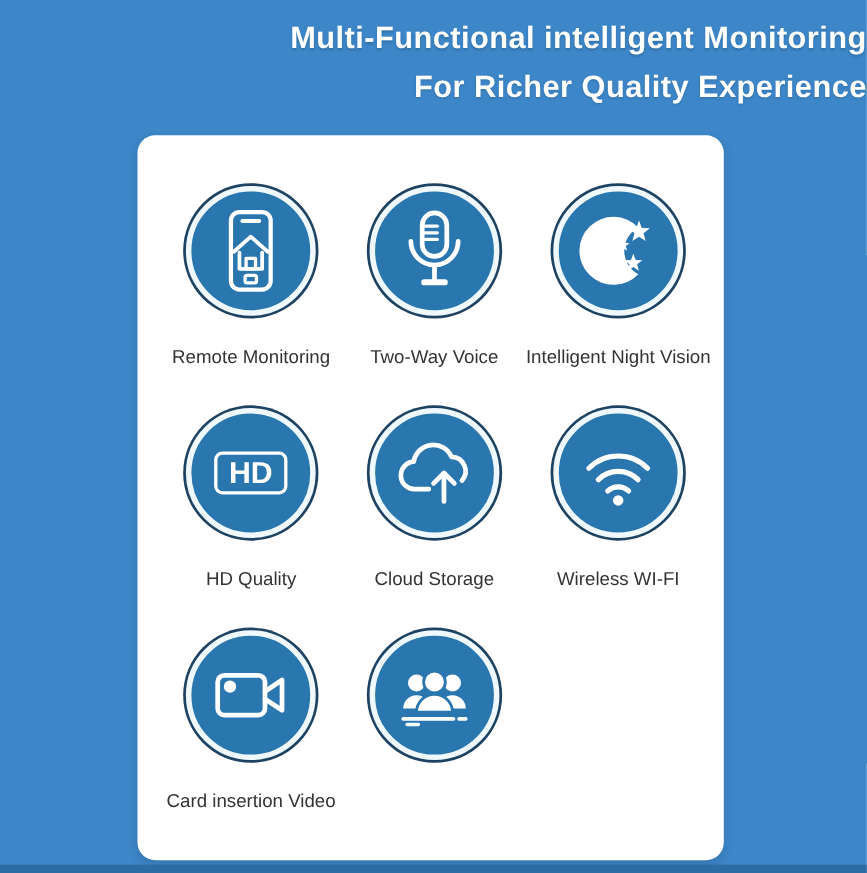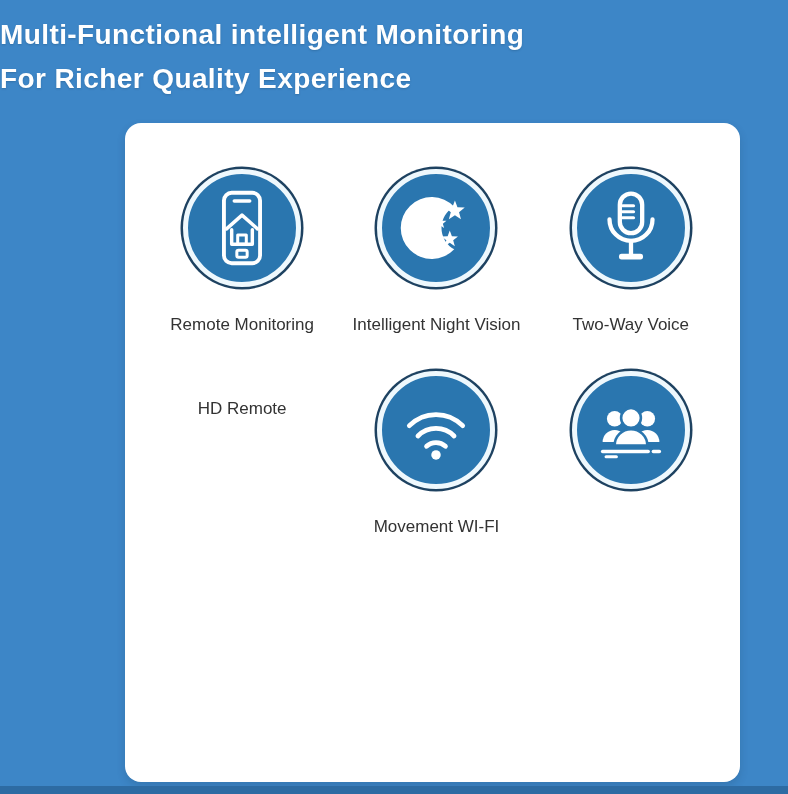--- a/index.html
+++ b/index.html
@@ -3,35 +3,35 @@
 <meta charset="utf-8">
 <style>
   html,body{margin:0;padding:0;}
   body{
     width:788px;height:794px;
     background:#3d86c7;
     font-family:"Liberation Sans","DejaVu Sans",sans-serif;
     position:relative;overflow:hidden;
   }
   .header{
-    text-align:left;
+    text-align:right;
     padding-top:13px;
   }
   .title-line{
     color:#ffffff;
     font-size:28px;
     font-weight:bold;
     line-height:44px;
     letter-spacing:0.4px;
     text-shadow:0 1px 2px rgba(20,50,80,0.25);
   }
   .card{
     position:absolute;
     left:125px;top:123px;
-    width:615px;height:659px;
+    width:533px;height:659px;
     background:#ffffff;
     border-radius:16px;
     box-shadow:0 4px 8px rgba(20,50,80,0.18);
   }
   .grid{
     display:grid;
     grid-template-columns:1fr 1fr 1fr;
     padding:46px 12px 0 20px;
   }
   .cell{
@@ -86,68 +86,94 @@
           <path class="stroke" d="M38,52 V69 H62 V52" stroke-width="4"></path>
           <rect class="stroke" x="45" y="58" width="10" height="11" stroke-width="3.5"></rect>
         </svg>
       </div>
       <div class="feature-label">Remote Monitoring</div>
     </div>
 
     <div class="cell">
       <div class="icon-circle">
         <svg width="86" height="86" viewBox="0 0 100 100">
+          <rect class="stroke" x="37" y="10" width="26" height="46" rx="13" stroke-width="5"></rect>
+          <line class="stroke" x1="40" y1="24" x2="53" y2="24" stroke-width="3.5"></line>
+          <line class="stroke" x1="40" y1="31" x2="53" y2="31" stroke-width="3.5"></line>
+          <line class="stroke" x1="40" y1="38" x2="53" y2="38" stroke-width="3.5"></line>
+          <path class="stroke" d="M25,40 a25,25 0 0 0 50,0" stroke-width="5"></path>
+          <line class="stroke" x1="50" y1="65" x2="50" y2="80" stroke-width="5"></line>
+          <rect class="fillw" x="36" y="80" width="28" height="6.5" rx="3"></rect>
+        </svg>
+      </div>
+      <div class="feature-label">Two-Way Voice</div>
+    </div>
+
+    <div class="cell">
+      <div class="icon-circle">
+        <svg width="86" height="86" viewBox="0 0 100 100">
           <path class="fillw" d="M71.2,25.3 A36,36 0 1 0 71.2,74.7 A28,28 0 0 1 71.2,25.3 Z"></path>
           <g transform="translate(72,30) scale(1.2)">
             <polygon class="fillw" points="0,-10 2.47,-3.4 9.51,-3.09 3.99,1.3 5.88,8.09 0,4.2 -5.88,8.09 -3.99,1.3 -9.51,-3.09 -2.47,-3.4"></polygon>
           </g>
           <g transform="translate(55,44) scale(0.75)">
             <polygon class="fillw" points="0,-10 2.47,-3.4 9.51,-3.09 3.99,1.3 5.88,8.09 0,4.2 -5.88,8.09 -3.99,1.3 -9.51,-3.09 -2.47,-3.4"></polygon>
           </g>
           <g transform="translate(66,63) scale(1.0)">
             <polygon class="fillw" points="0,-10 2.47,-3.4 9.51,-3.09 3.99,1.3 5.88,8.09 0,4.2 -5.88,8.09 -3.99,1.3 -9.51,-3.09 -2.47,-3.4"></polygon>
           </g>
         </svg>
       </div>
       <div class="feature-label">Intelligent Night Vision</div>
     </div>
 
     <div class="cell">
       <div class="icon-circle">
         <svg width="86" height="86" viewBox="0 0 100 100">
-          <rect class="stroke" x="37" y="10" width="26" height="46" rx="13" stroke-width="5"></rect>
-          <line class="stroke" x1="40" y1="24" x2="53" y2="24" stroke-width="3.5"></line>
-          <line class="stroke" x1="40" y1="31" x2="53" y2="31" stroke-width="3.5"></line>
-          <line class="stroke" x1="40" y1="38" x2="53" y2="38" stroke-width="3.5"></line>
-          <path class="stroke" d="M25,40 a25,25 0 0 0 50,0" stroke-width="5"></path>
-          <line class="stroke" x1="50" y1="65" x2="50" y2="80" stroke-width="5"></line>
-          <rect class="fillw" x="36" y="80" width="28" height="6.5" rx="3"></rect>
+          <rect class="stroke" x="13" y="29" width="74" height="42" rx="7" stroke-width="3.5"></rect>
+          <text x="50" y="61" text-anchor="middle" fill="#ffffff" font-family="Liberation Sans, DejaVu Sans, sans-serif" font-size="32" font-weight="bold">HD</text>
         </svg>
       </div>
-      <div class="feature-label">Two-Way Voice</div>
-    </div>
-
-    <div class="cell">
-      <div class="feature-label">HD Remote</div>
+      <div class="feature-label">HD Quality</div>
     </div>
 
 
+    <div class="cell">
+      <div class="icon-circle">
+        <svg width="86" height="86" viewBox="0 0 100 100">
+          <path class="stroke" d="M44,67 H30 A14.5,14.5 0 0 1 28,38 A21,21 0 0 1 68,33 A15,15 0 0 1 79,58" stroke-width="5"></path>
+          <line class="stroke" x1="60" y1="80" x2="60" y2="52" stroke-width="5"></line>
+          <polyline class="stroke" points="49,61 60,50 71,61" stroke-width="5"></polyline>
+        </svg>
+      </div>
+      <div class="feature-label">Cloud Storage</div>
+    </div>
 
     <div class="cell">
       <div class="icon-circle">
         <svg width="86" height="86" viewBox="0 0 100 100">
           <path class="stroke" d="M19,45 a43.5,43.5 0 0 1 62,0" stroke-width="5.5"></path>
           <path class="stroke" d="M29,57 a29.5,29.5 0 0 1 42,0" stroke-width="5.5"></path>
           <path class="stroke" d="M39,69 a16,16 0 0 1 22,0" stroke-width="5.5"></path>
           <circle class="fillw" cx="50" cy="79" r="5.5"></circle>
         </svg>
       </div>
-      <div class="feature-label">Movement WI-FI</div>
+      <div class="feature-label">Wireless WI-FI</div>
     </div>
 
+    <div class="cell">
+      <div class="icon-circle">
+        <svg width="86" height="86" viewBox="0 0 100 100">
+          <rect class="stroke" x="15" y="29" width="50" height="42" rx="7" stroke-width="5"></rect>
+          <circle class="fillw" cx="28" cy="41" r="6.5"></circle>
+          <path class="stroke" d="M65,46 L83,34 V66 L65,54" stroke-width="5"></path>
+        </svg>
+      </div>
+      <div class="feature-label">Card insertion Video</div>
+    </div>
 
     <div class="cell">
       <div class="icon-circle">
         <svg width="86" height="86" viewBox="0 0 100 100">
           <circle class="fillw" cx="31" cy="37" r="9"></circle>
           <path class="fillw" d="M17,64 a14,14 0 0 1 28,0 Z"></path>
           <circle class="fillw" cx="69" cy="37" r="9"></circle>
           <path class="fillw" d="M55,64 a14,14 0 0 1 28,0 Z"></path>
           <circle cx="50" cy="36" r="11.5" fill="#ffffff" stroke="#2a76af" stroke-width="3"></circle>
           <path d="M31,68 a19,19 0 0 1 38,0 Z" fill="#ffffff" stroke="#2a76af" stroke-width="3"></path>

